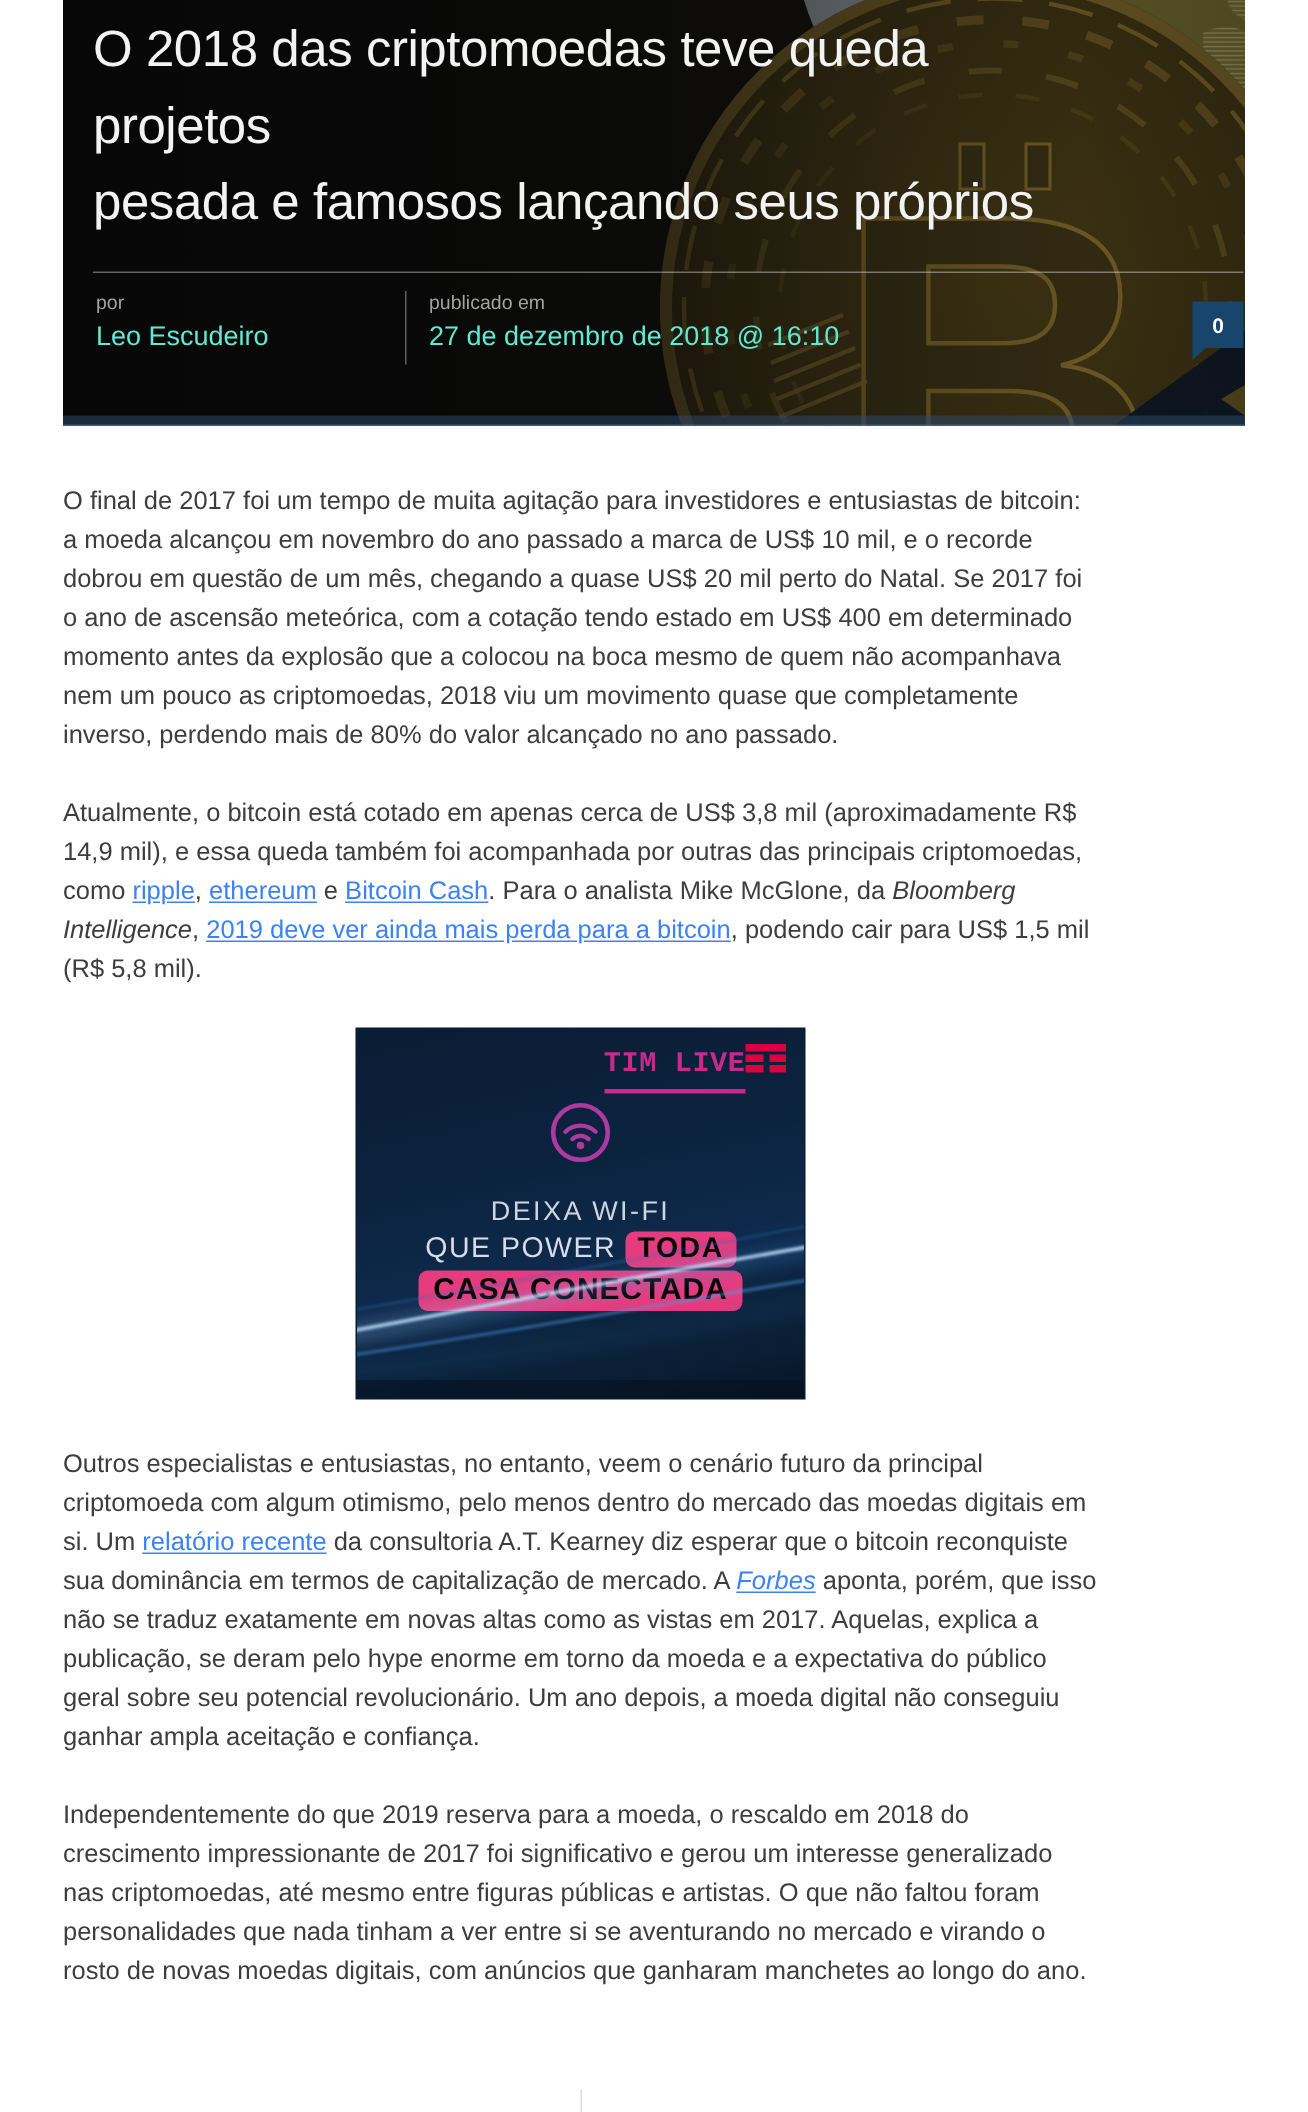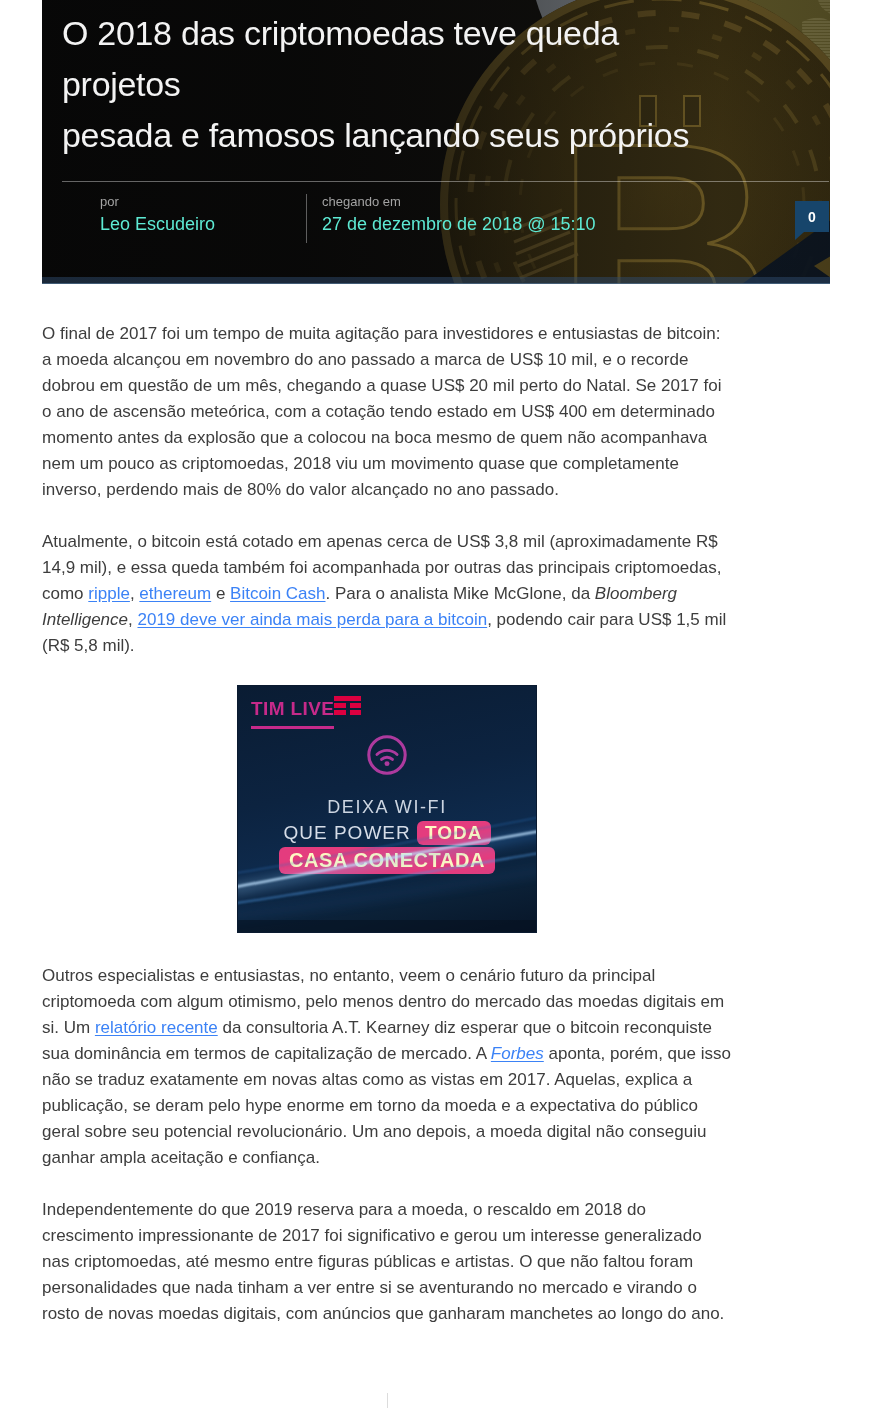--- a/index.html
+++ b/index.html
@@ -8,21 +8,21 @@
   .page { position:relative; width:788px; height:1408px; margin:0 auto; background:#ffffff; overflow:hidden; }
 
   
   .hero { position:relative; width:872px; height:284px; background:#11100d; overflow:hidden; }
   .hero-bg { position:absolute; inset:0; display:block; }
   .hero-title { position:absolute; top:8px; left:20px; width:820px; color:#f3f3f3;
     font-size:34px; line-height:51px; font-weight:400; letter-spacing:-0.3px; }
   .hero-title span { display:block; }
   .hero-divider { position:absolute; top:181px; left:20px; width:767px; height:1px;
     background:rgba(255,255,255,0.38); }
-  .meta-row { position:absolute; top:194px; left:22px; display:flex;margin-left:36px; }
+  .meta-row { position:absolute; top:194px; left:22px; display:flex; }
   .meta-label { font-size:13px; color:#a3a3a3; margin-bottom:5px; }
   .meta-value { font-size:18px; color:#5eead4; }
   .byline { width:206px; }
   .meta-divider { width:1px; height:49px; background:rgba(255,255,255,0.35); margin-right:15px; }
   .comment-badge { position:absolute; top:201px; right:85px; width:34px; height:31px;
     background:#17456b; color:#ffffff; font-size:14px; font-weight:bold;
     display:flex; align-items:center; justify-content:center; cursor:pointer; }
   .comment-badge .badge-tail { position:absolute; left:0; bottom:-8px; width:0; height:0;
     border-top:8px solid #17456b; border-right:9px solid transparent; }
 
@@ -31,34 +31,34 @@
     font-size:17px; line-height:26px; color:#3d3d3d; }
   .article-body p { margin:0 0 26px 0; }
   .article-body a { color:#3b82f6; text-decoration:underline; text-underline-offset:2px; cursor:pointer; }
   .italic { font-style:italic; }
 
   
   .ad { position:relative; width:300px; height:248px; margin:3px auto 30px auto;
     background:linear-gradient(168deg,#0a1c33 0%,#0c2340 40%,#0e2a4c 62%,#0b2036 84%,#071528 100%);
     overflow:hidden; cursor:pointer; border:1px solid #0a1a30; }
   .ad-top { position:absolute; top:10px; left:13px; right:12px;
-    display:flex; justify-content:flex-start; align-items:flex-start; }
+    display:flex; justify-content:flex-end; align-items:flex-start;font-family:Liberation Mono, monospace; }
   .ad-brand { color:#c62a8a; font-weight:bold; font-size:19px; letter-spacing:0.4px;
     border-bottom:3px solid #c62a8a; padding-bottom:4px; }
   .tim-logo { width:27px; height:23px; display:flex; flex-direction:column; gap:2px; }
   .tim-logo .bar { height:5px; background:#dc0040; }
   .tim-logo .split { height:5px; display:flex; gap:4px; }
   .tim-logo .split i { display:block; flex:1; background:#dc0040; }
   .wifi-wrap { position:absolute; top:46px; left:50%; transform:translateX(-50%); }
   .ad-l1 { position:absolute; top:108px; width:100%; text-align:center;
     color:#ccd5e1; font-size:18px; letter-spacing:1.6px; }
   .ad-l2 { position:absolute; top:134px; width:100%; text-align:center;
     color:#d6dde8; font-size:19px; letter-spacing:1px; }
   .ad-l3 { position:absolute; top:161px; width:100%; text-align:center; }
-  .hl { background:#e43c7e; color:#fef9c3; font-weight:bold; border-radius:6px;
+  .hl { background:#e43c7e; color:#000000; font-weight:bold; border-radius:6px;
     padding:1px 8px 2px 8px; }
   .hl-big { font-size:20px; letter-spacing:0.6px; padding:2px 10px 3px 10px; }
   .ad-streaks { position:absolute; left:0; bottom:0; display:block; }
 
   .bottom-line { position:absolute; left:345px; top:1393px; width:1px; height:15px; background:#dcdcdc; }
 </style>
 </head>
 <body>
 
 <div class="page">
@@ -136,22 +136,22 @@
 
     <div class="hero-divider"></div>
 
     <div class="meta-row">
       <div class="byline">
         <div class="meta-label">por</div>
         <div class="meta-value">Leo Escudeiro</div>
       </div>
       <div class="meta-divider"></div>
       <div class="pubinfo">
-        <div class="meta-label">chegando em</div>
-        <div class="meta-value">27 de dezembro de 2018 @ 15:10</div>
+        <div class="meta-label">publicado em</div>
+        <div class="meta-value">27 de dezembro de 2018 @ 16:10</div>
       </div>
     </div>
 
     <div class="comment-badge">
       <span>0</span>
       <span class="badge-tail"></span>
     </div>
   </header>
 
   <main class="article-body">

